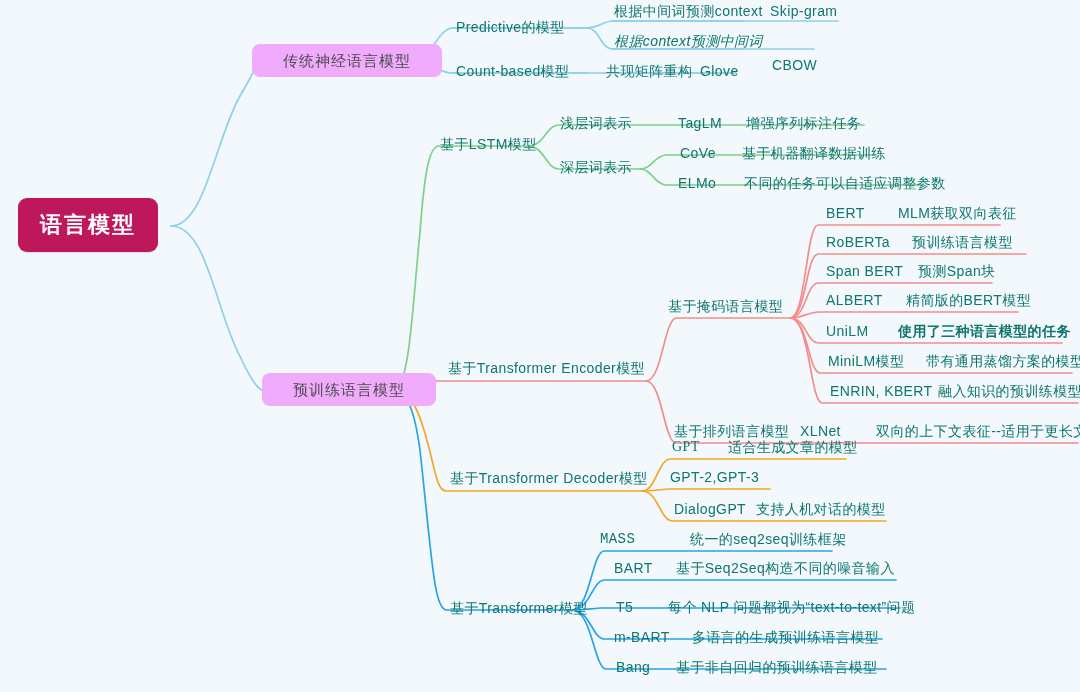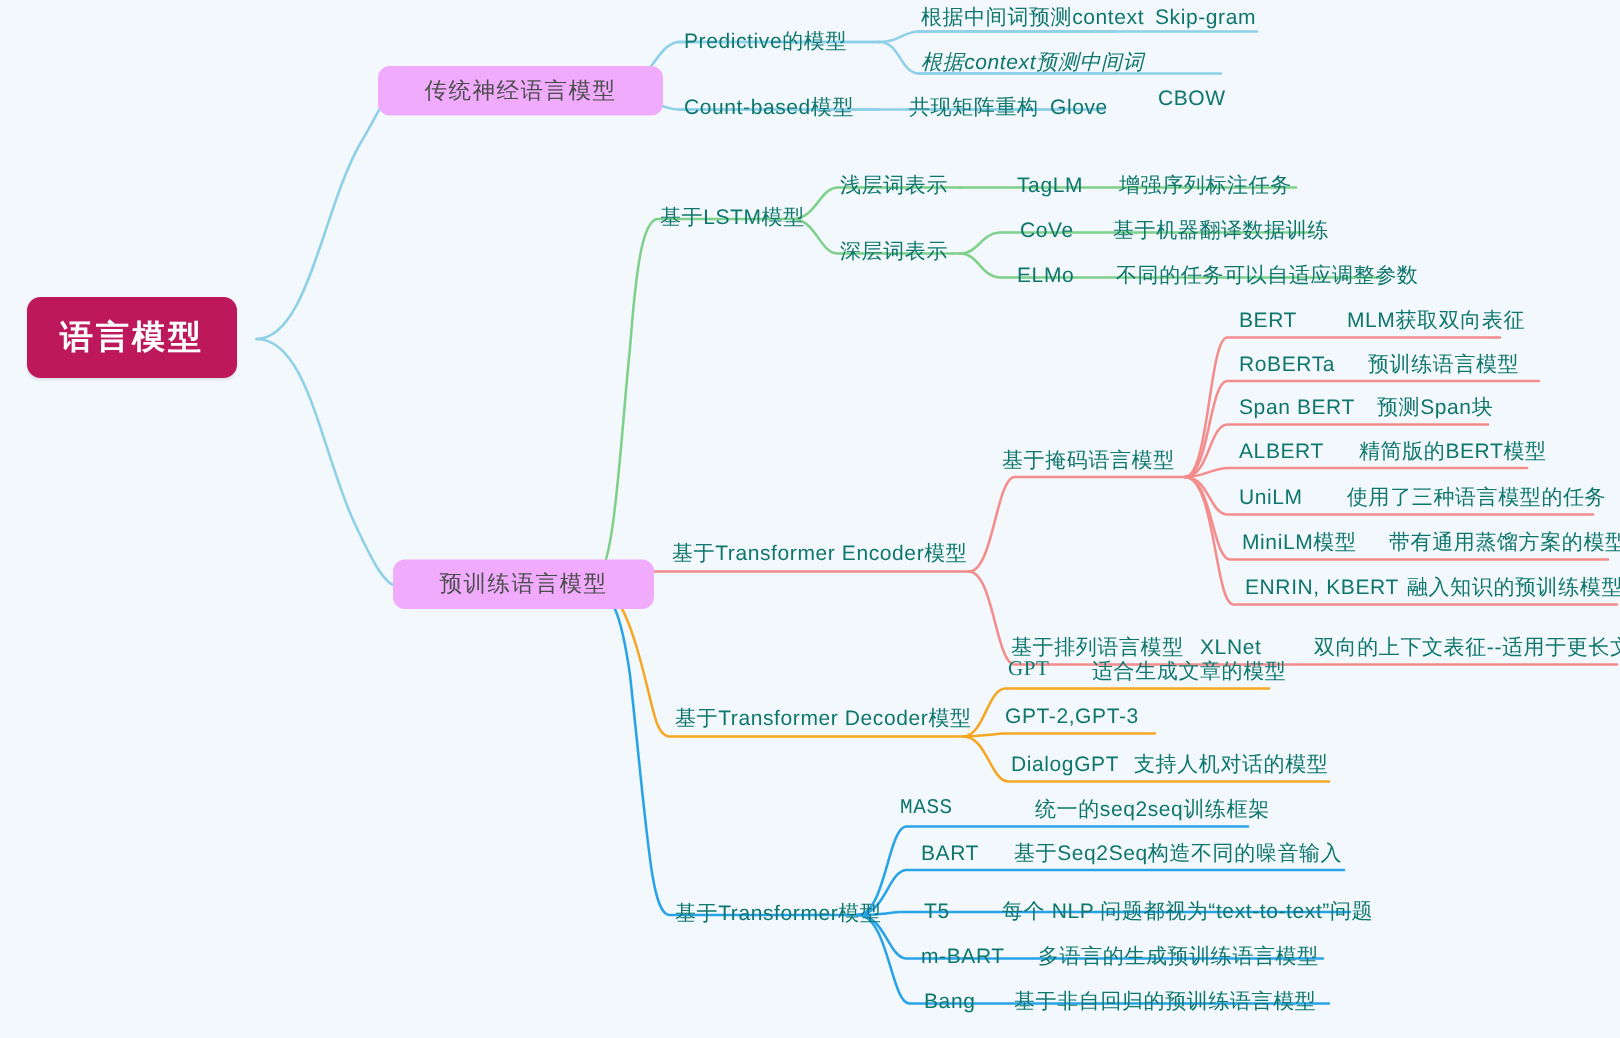--- a/index.html
+++ b/index.html
@@ -136,21 +136,21 @@
   <div class="node txt" style="left:826px;top:235px;">RoBERTa</div>
   <div class="node txt" style="left:912px;top:235px;">预训练语言模型</div>
 
   <div class="node txt" style="left:826px;top:264px;">Span BERT</div>
   <div class="node txt" style="left:918px;top:264px;">预测Span块</div>
 
   <div class="node txt" style="left:826px;top:293px;">ALBERT</div>
   <div class="node txt" style="left:906px;top:293px;">精简版的BERT模型</div>
 
   <div class="node txt" style="left:826px;top:324px;">UniLM</div>
-  <div class="node txt" style="left:898px;top:324px;">使用了三种语言模型的任务</div>
+  <div class="node txt" style="left:898px;top:324px;font-weight:bold;">使用了三种语言模型的任务</div>
 
   <div class="node txt" style="left:828px;top:354px;">MiniLM模型</div>
   <div class="node txt" style="left:926px;top:354px;">带有通用蒸馏方案的模型</div>
 
   <div class="node txt" style="left:830px;top:384px;">ENRIN, KBERT</div>
   <div class="node txt" style="left:938px;top:384px;">融入知识的预训练模型</div>
 
   <div class="node txt" style="left:800px;top:424px;">XLNet</div>
   <div class="node txt" style="left:876px;top:424px;">双向的上下文表征--适用于更长文本</div>
 

